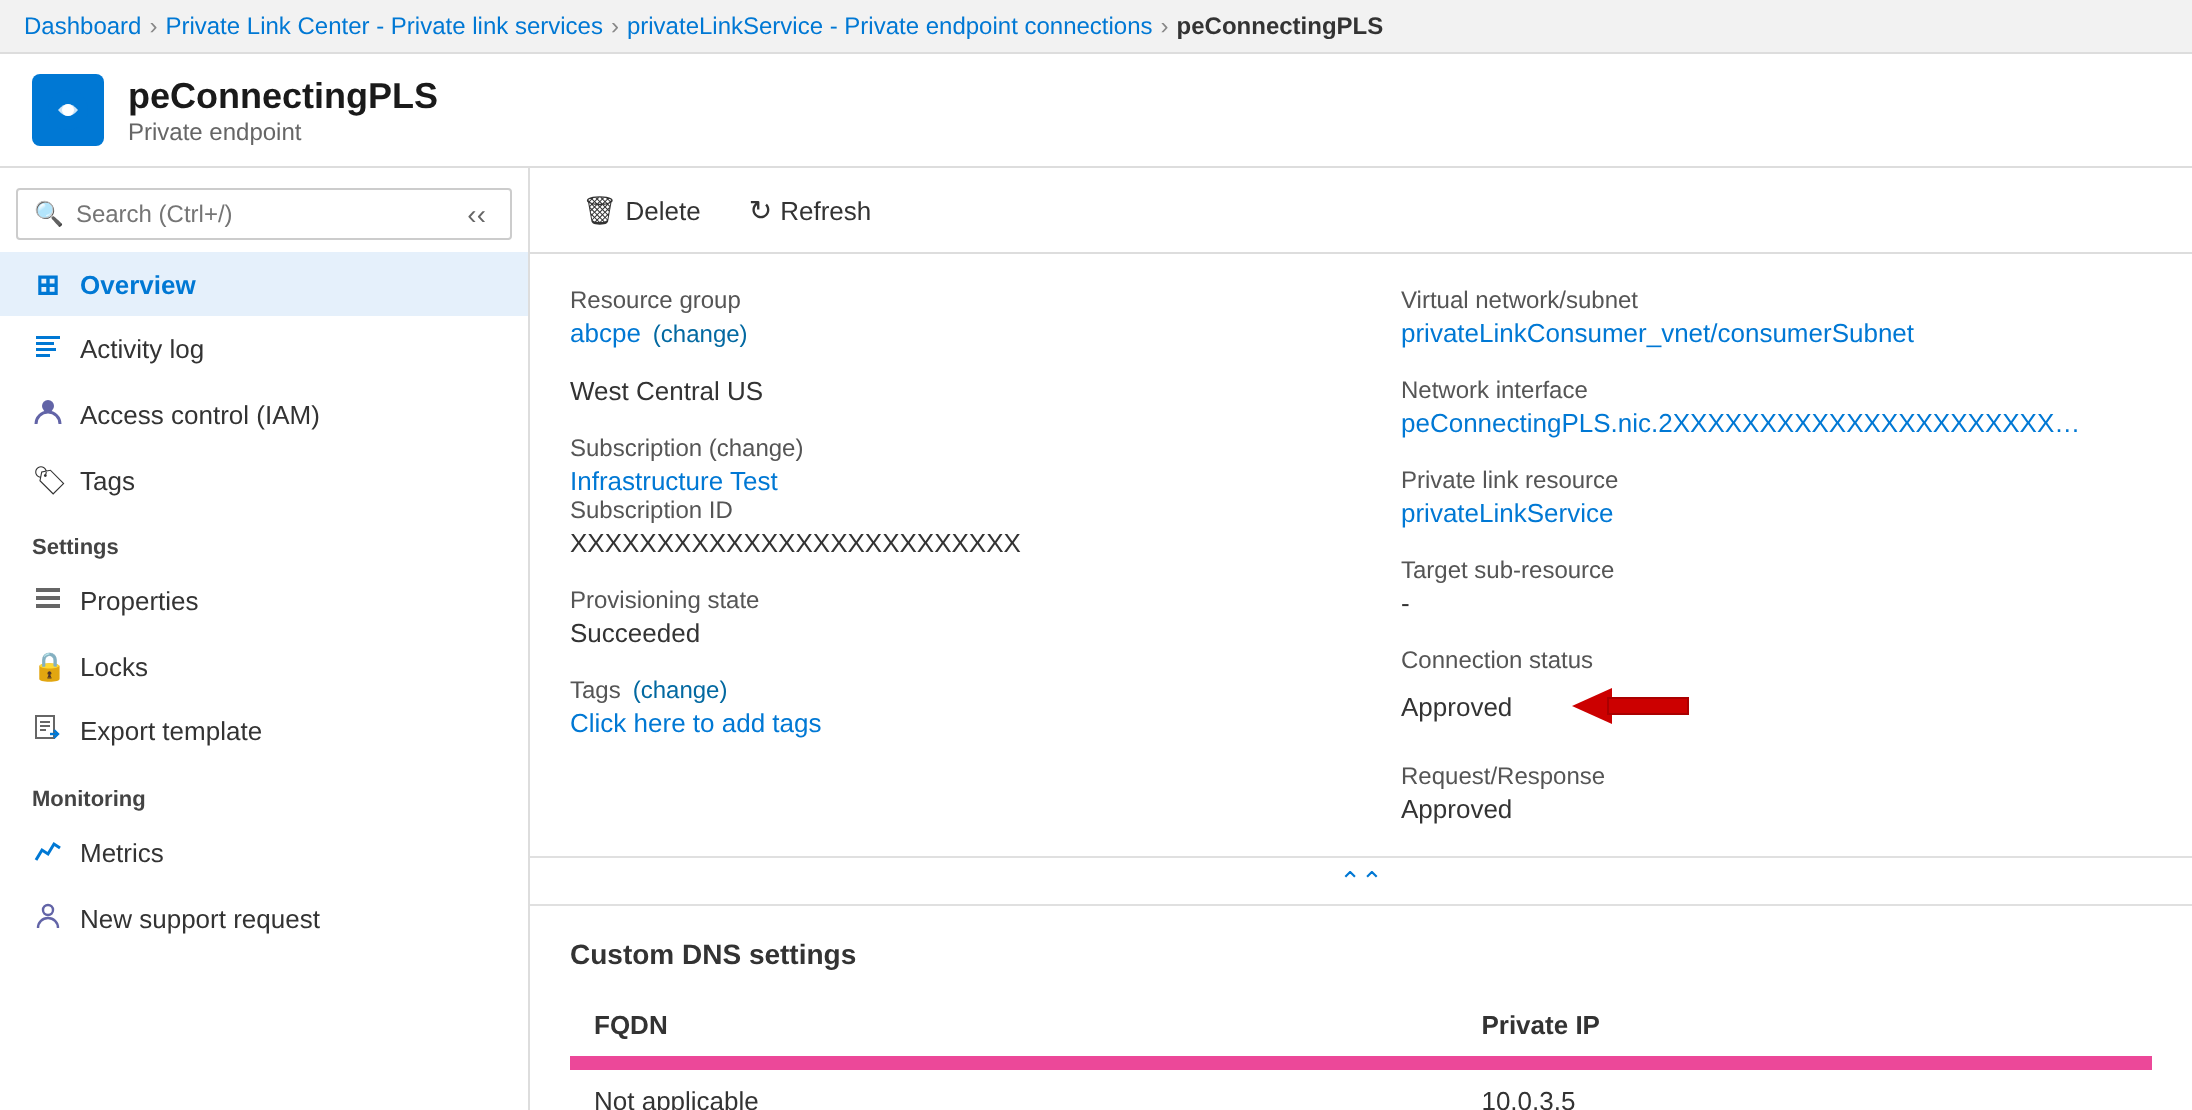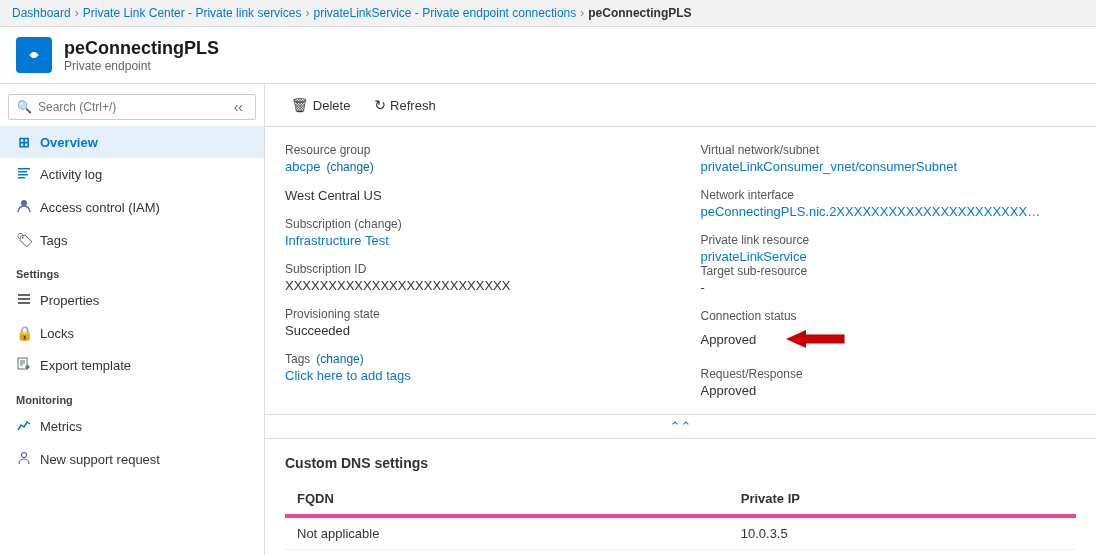--- a/index.html
+++ b/index.html
@@ -136,21 +136,21 @@
 
     
     .dns-section {
       padding: 16px 20px;
     }
     .dns-section h3 { font-size: 14px; font-weight: 600; margin-bottom: 12px; color: #333; }
     .dns-table { width: 100%; border-collapse: collapse; }
     .dns-table th {
       text-align: left; padding: 8px 12px;
       font-size: 13px; font-weight: 700; color: #333;
-      border-bottom: 4px solid #ec4899;
+      border-bottom: 7px solid #ec4899;
       margin-top: 28px;
     }
     .dns-table td {
       padding: 8px 12px; font-size: 13px; color: #333;
       border-bottom: 1px solid #f0f0f0;
     }
 
     
     .arrow-container {
       display: inline-flex; align-items: center; margin-left: 12px;
@@ -295,21 +295,21 @@
             <div style="display:flex;gap:6px;align-items:center;">
               <a class="detail-value link">abcpe</a>
               <a class="detail-change">(change)</a>
             </div>
           </div>
 
           <div class="detail-item" style="margin-bottom:14px">
             <span class="detail-value">West Central US</span>
           </div>
 
-          <div class="detail-item" style="margin-bottom:14px">
+          <div class="detail-item" style="">
             <span class="detail-label">Subscription (change)</span>
             <a class="detail-value link">Infrastructure Test</a>
           </div>
 
           <div class="detail-item" style="margin-bottom:14px">
             <span class="detail-label">Subscription ID</span>
             <span class="detail-value">XXXXXXXXXXXXXXXXXXXXXXXXXX</span>
           </div>
 
           <div class="detail-item" style="margin-bottom:14px">
@@ -331,21 +331,21 @@
           <div class="detail-item" style="margin-bottom:14px">
             <span class="detail-label">Virtual network/subnet</span>
             <a class="detail-value link">privateLinkConsumer_vnet/consumerSubnet</a>
           </div>
 
           <div class="detail-item" style="margin-bottom:14px">
             <span class="detail-label">Network interface</span>
             <a class="detail-value link" style="white-space:nowrap;overflow:hidden;text-overflow:ellipsis;max-width:340px;display:block;">peConnectingPLS.nic.2XXXXXXXXXXXXXXXXXXXXXXXXXX</a>
           </div>
 
-          <div class="detail-item" style="">
+          <div class="detail-item" style="margin-bottom:14px">
             <span class="detail-label">Private link resource</span>
             <a class="detail-value link">privateLinkService</a>
           </div>
 
           <div class="detail-item" style="margin-bottom:14px">
             <span class="detail-label">Target sub-resource</span>
             <span class="detail-value">-</span>
           </div>
 
           <div class="detail-item" style="margin-bottom:14px">

